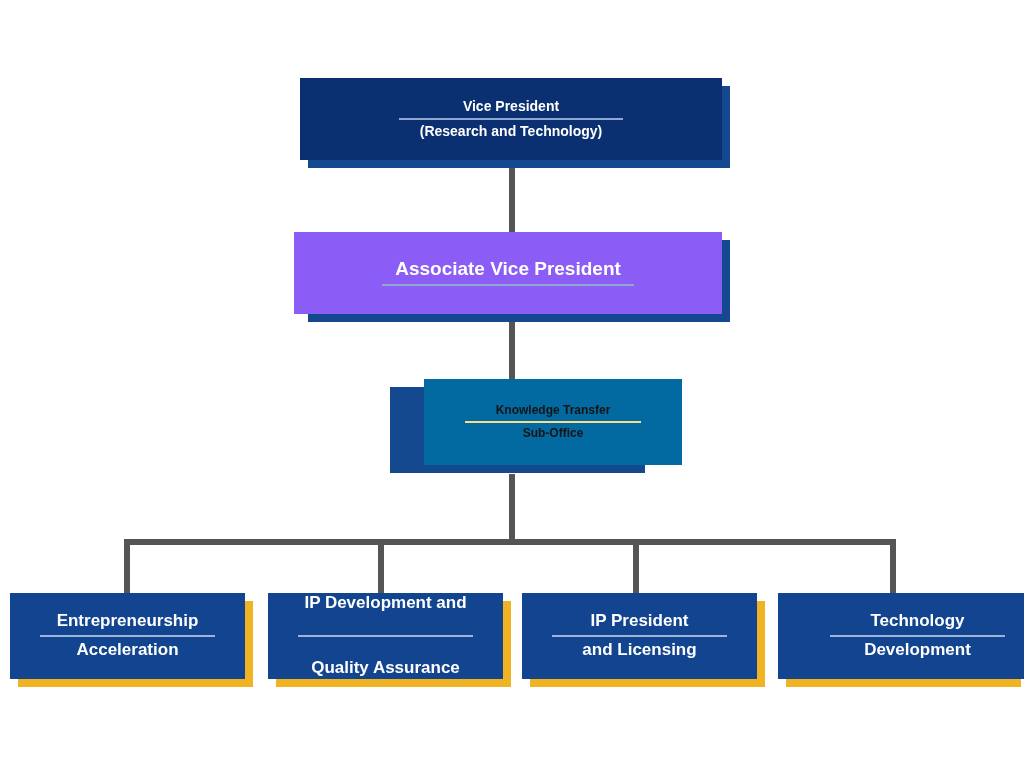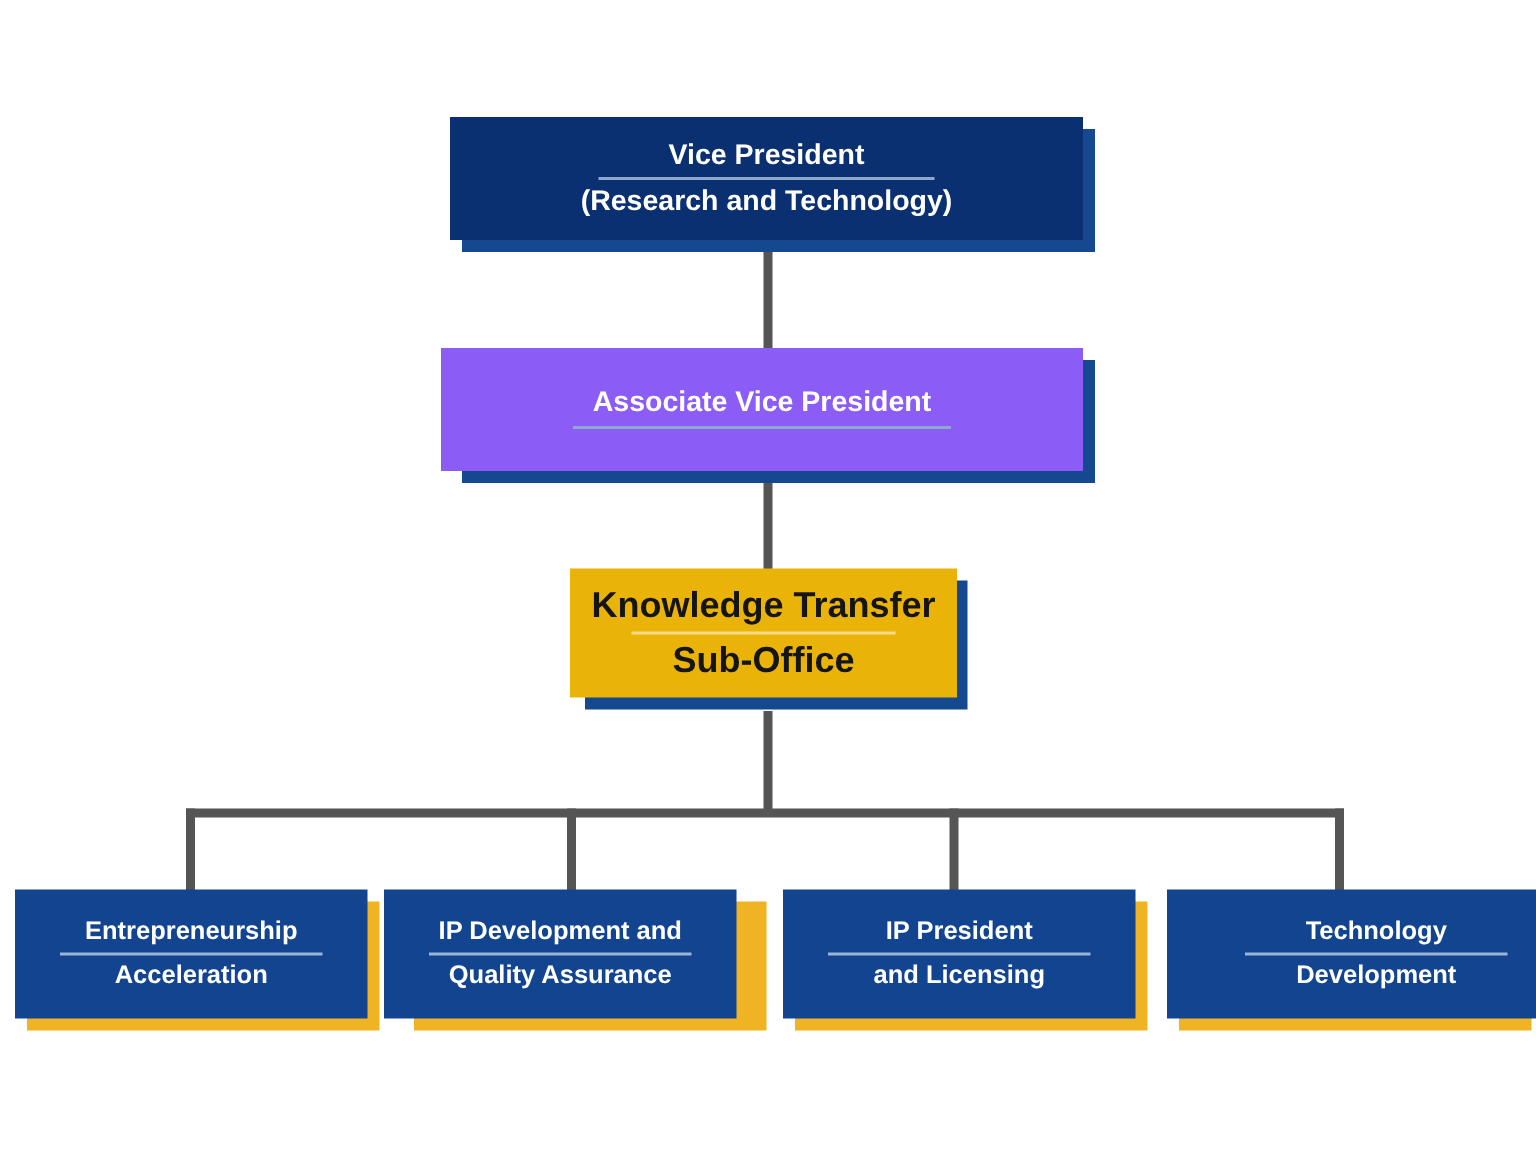--- a/index.html
+++ b/index.html
@@ -49,41 +49,42 @@
   .node-divider {
     display: block;
     height: 2px;
     margin: 3px 0;
   }
 
   
   .lvl1 {
     background: #0a3071;
     color: #ffffff;
-    font-size: 19px;
+    font-size: 14px;
     font-weight: bold;
   }
   .lvl1 .node-divider { background: #8fa8cd; }
   .shadow-blue { background: #14498f; }
 
   
   .lvl2 {
     background: #8b5cf6;
     color: #ffffff;
     font-size: 19px;
     font-weight: bold;
   }
   .lvl2 .node-divider { background: #8fa8cd; }
 
   
   .lvl3 {
-    background: #eab308;
+    background: #0369a1;
     color: #151515;
-    font-size: 24px;
+    font-size: 12px;
     font-weight: bold;
+    margin-left: 44px;
   }
   .lvl3 .node-divider { background: #ffdc8a; }
 
   
   .lvl4 {
     background: #12448f;
     color: #ffffff;
     font-size: 17px;
     font-weight: bold;
   }
@@ -129,21 +130,21 @@
   </div>
 
   <div class="node-shadow shadow-amber" style="left:18px; top:601px; width:235px; height:86px;"></div>
   <div class="node lvl4" style="left:10px; top:593px; width:235px; height:86px;">
     <span class="node-line1">Entrepreneurship</span>
     <span class="node-divider" style="width:175px;"></span>
     <span class="node-line2">Acceleration</span>
   </div>
 
   <div class="node-shadow shadow-amber" style="left:276px; top:601px; width:235px; height:86px;"></div>
-  <div class="node lvl4" style="left:256px; top:593px; width:235px; height:86px;">
+  <div class="node lvl4" style="left:268px; top:593px; width:235px; height:86px;justify-content:space-between;">
     <span class="node-line1">IP Development and</span>
     <span class="node-divider" style="width:175px;"></span>
     <span class="node-line2">Quality Assurance</span>
   </div>
 
   <div class="node-shadow shadow-amber" style="left:530px; top:601px; width:235px; height:86px;"></div>
   <div class="node lvl4" style="left:522px; top:593px; width:235px; height:86px;">
     <span class="node-line1">IP President</span>
     <span class="node-divider" style="width:175px;"></span>
     <span class="node-line2">and Licensing</span>

